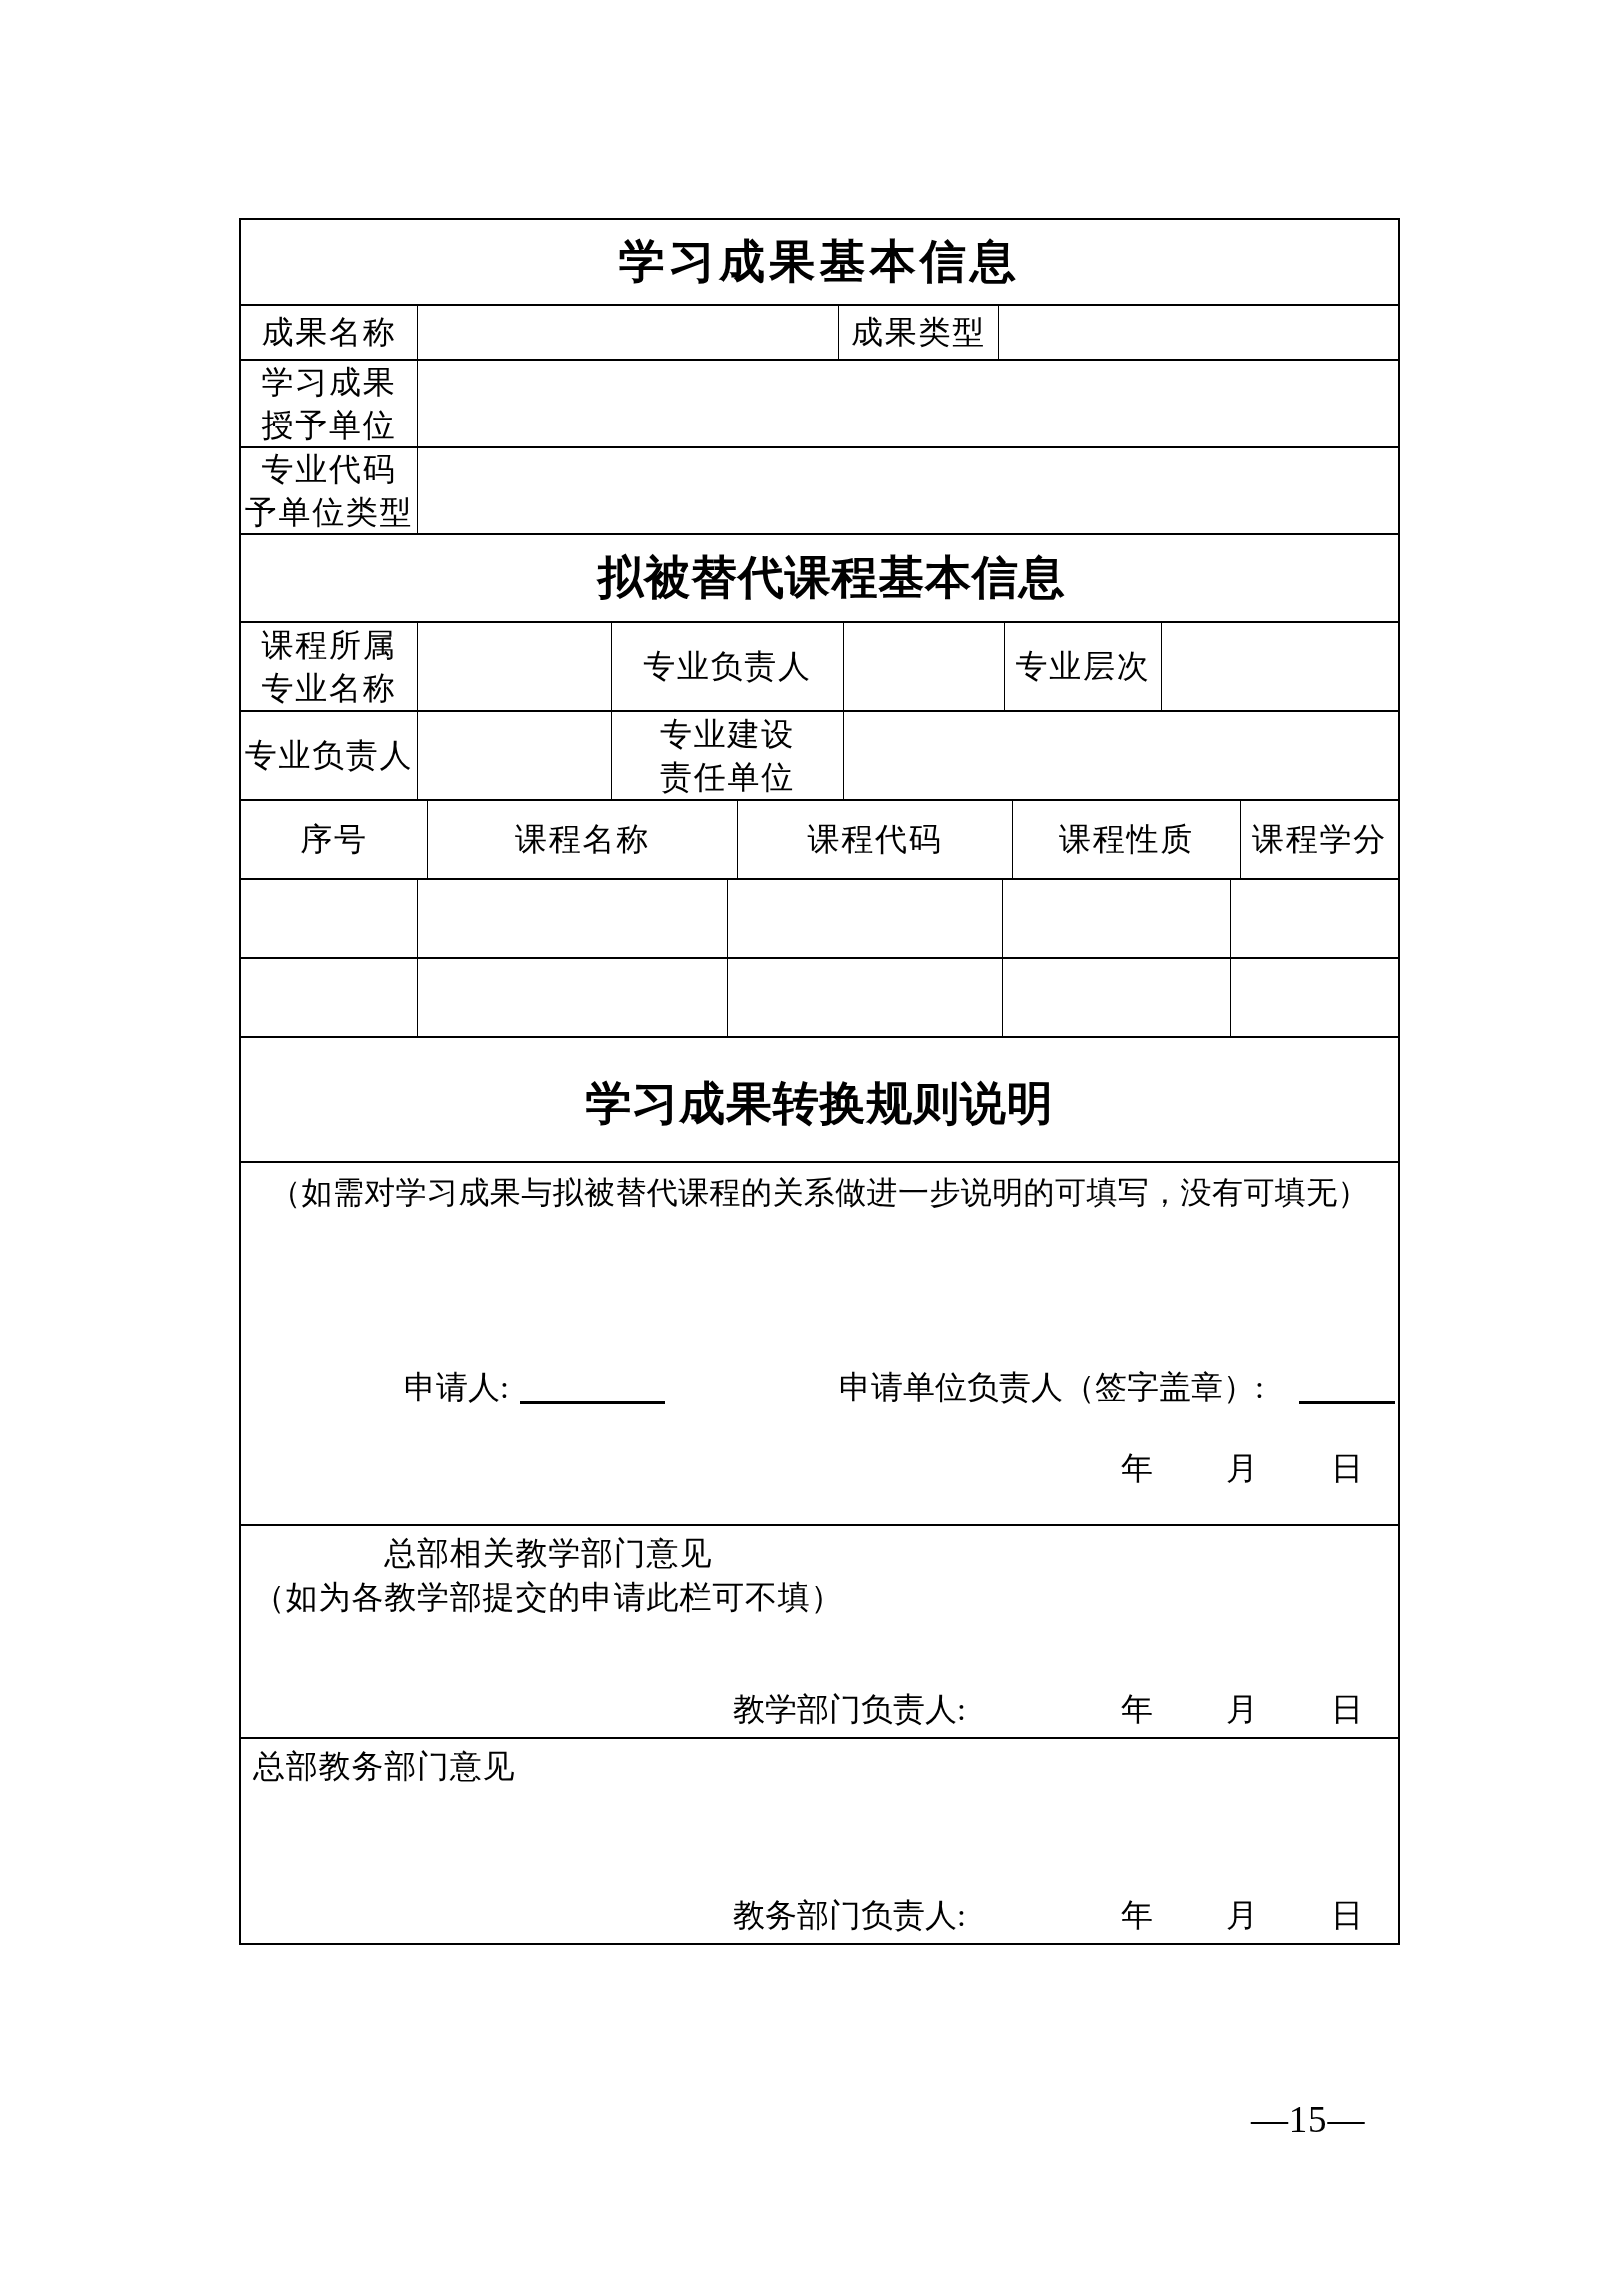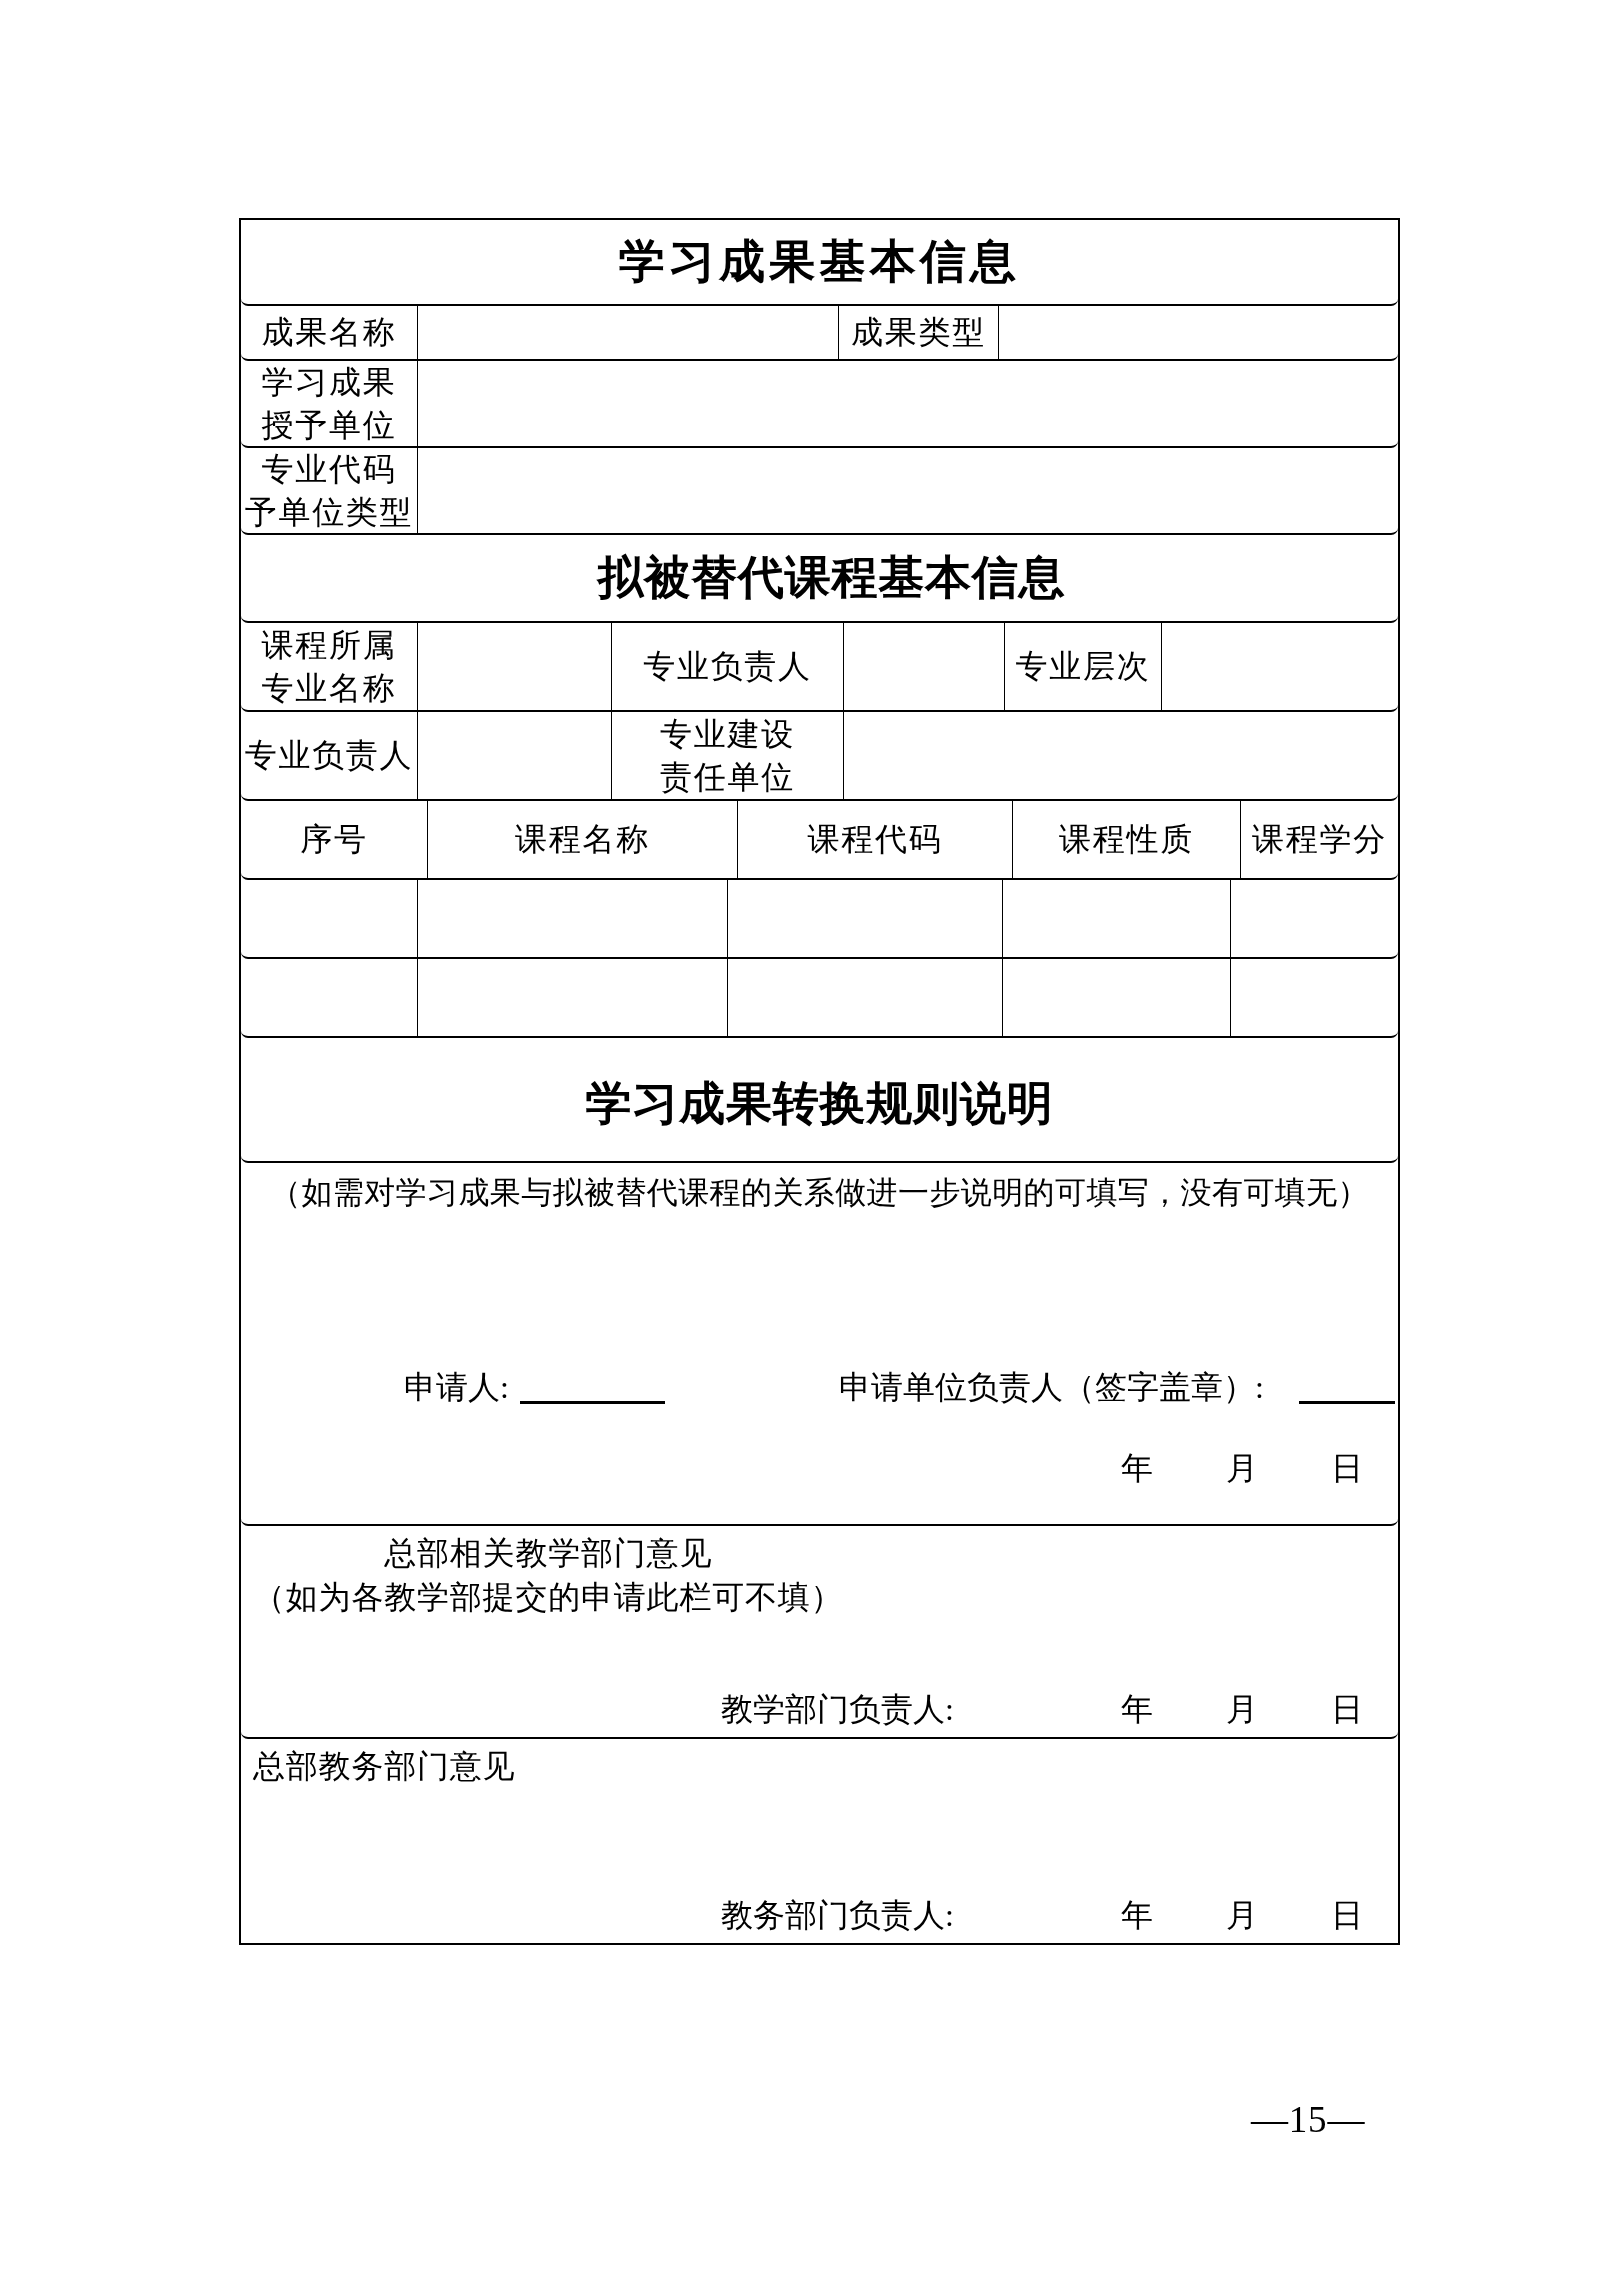--- a/index.html
+++ b/index.html
@@ -31,21 +31,20 @@
     display: flex;
     flex-direction: column;
     background: #fff;
   }
   .row {
     display: flex;
     flex: 0 0 auto;
     border-bottom: 2.5px solid #000;
     box-sizing: border-box;
     min-height: 0;
-    border-radius: 7px;
   }
   .row.last {
     border-bottom: none;
     flex: 1 1 auto;
   }
   .cell {
     box-sizing: border-box;
     border-right: 1.7px solid #000;
     display: flex;
     align-items: center;
@@ -109,21 +108,21 @@
     left: 12px;
     top: 5px;
     text-align: center;
     font-size: 32px;
     line-height: 1.38;
     letter-spacing: 0.8px;
     white-space: nowrap;
   }
   .sign-line {
     position: absolute;
-    left: 0; right: 0;
+    left: 12px; right: 0;
     bottom: 6.8px;
     height: 42px;
     font-size: 32px;
     text-align: center;
   }
   .page-number {
     position: absolute;
     left: 1251px;
     top: 2098px;
     font-size: 37px;

